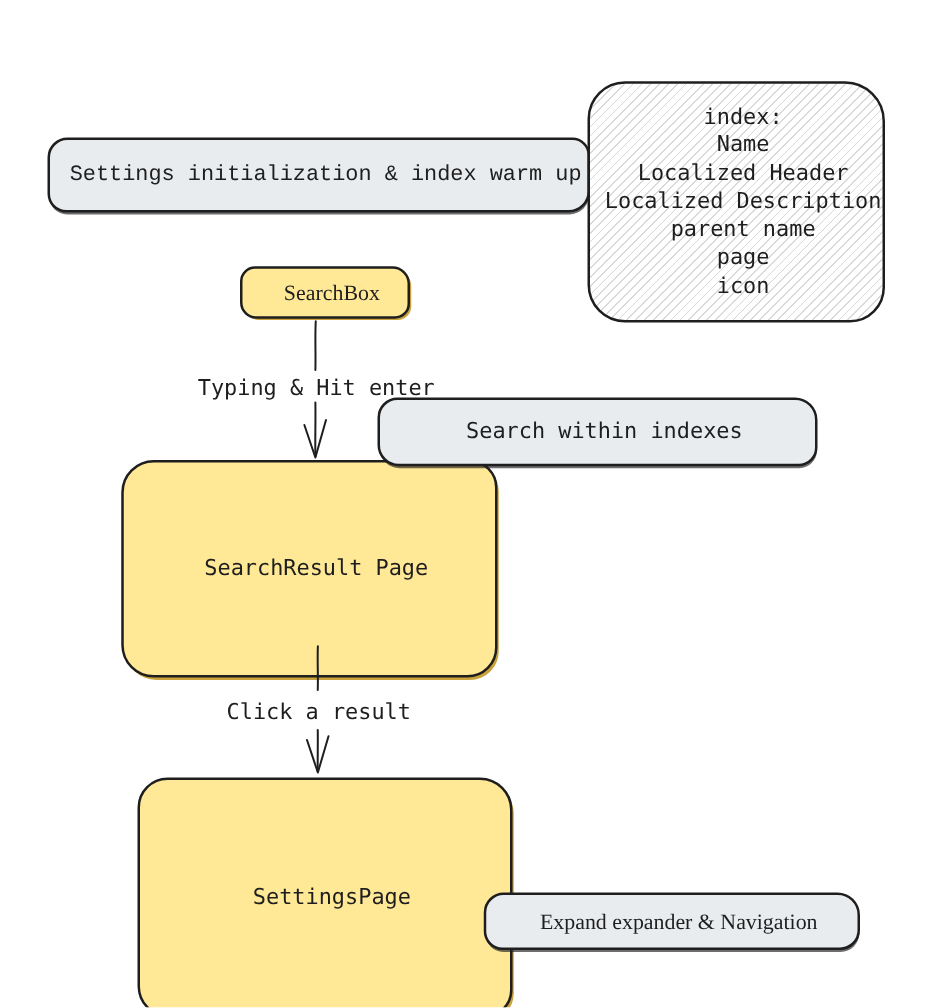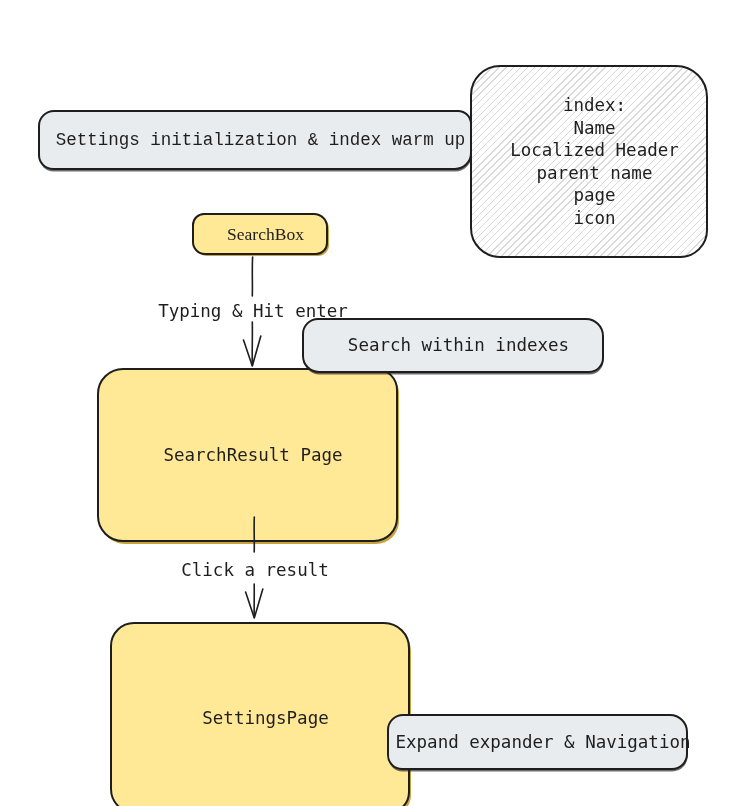--- a/index.html
+++ b/index.html
@@ -56,28 +56,28 @@
     white-space: nowrap;
   }
 
   #n-settings-init { left: 38px;  top: 110px; width: 434px; height: 60px;
                      border-radius: 16px 14px 17px 15px; z-index: 1; font-family: Liberation Mono, monospace; }
   #n-index         { left: 470px; top: 65px;  width: 238px; height: 193px;
                      border-radius: 30px 32px 28px 30px; z-index: 2; }
   #n-searchbox     { left: 192px; top: 213px; width: 136px; height: 42px;
                      border-radius: 12px 14px 12px 13px; z-index: 1;
                      box-shadow: 2px 2px 0 -1px var(--yellow-shadow, #c9a23c); font-family: Liberation Serif, serif; }
-  #n-search-within { left: 302px; top: 318px; width: 302px; height: 55px;
+  #n-search-within { left: 302px; top: 318px; width: 352px; height: 55px;
                      border-radius: 16px 18px 15px 17px; z-index: 3; }
   #n-searchresult  { left: 97px;  top: 368px; width: 301px; height: 174px;
                      border-radius: 26px 22px 24px 26px; z-index: 1; }
   #n-settingspage  { left: 110px; top: 622px; width: 300px; height: 192px;
                      border-radius: 24px 26px 22px 25px; z-index: 1; }
-  #n-expand        { left: 387px; top: 714px; width: 301px; height: 56px;
-                     border-radius: 16px 18px 16px 15px; z-index: 3; }
+  #n-expand        { left: 387px; top: 714px; width: 301px; height: 46px;
+                     border-radius: 16px 18px 16px 15px; z-index: 3; font-family: Liberation Serif, serif; }
 
   .arrows {
     position: absolute;
     left: 0; top: 0;
     width: 750px;
     height: 806px;
     z-index: 4;
     pointer-events: none;
   }
   .arrows path {
@@ -105,20 +105,21 @@
 <div class="canvas">
 
   <div class="node gray" id="n-settings-init">
     <span>Settings initialization &amp; index warm up</span>
   </div>
 
   <div class="node hatch" id="n-index">
     <div class="field-line">index:</div>
     <div class="field-line">Name</div>
     <div class="field-line">Localized Header</div>
+    <div class="field-line">Localized Description</div>
     <div class="field-line">parent name</div>
     <div class="field-line">page</div>
     <div class="field-line">icon</div>
   </div>
 
   <div class="node yellow" id="n-searchbox">
     <span>SearchBox</span>
   </div>
 
   <div class="node gray" id="n-search-within">

